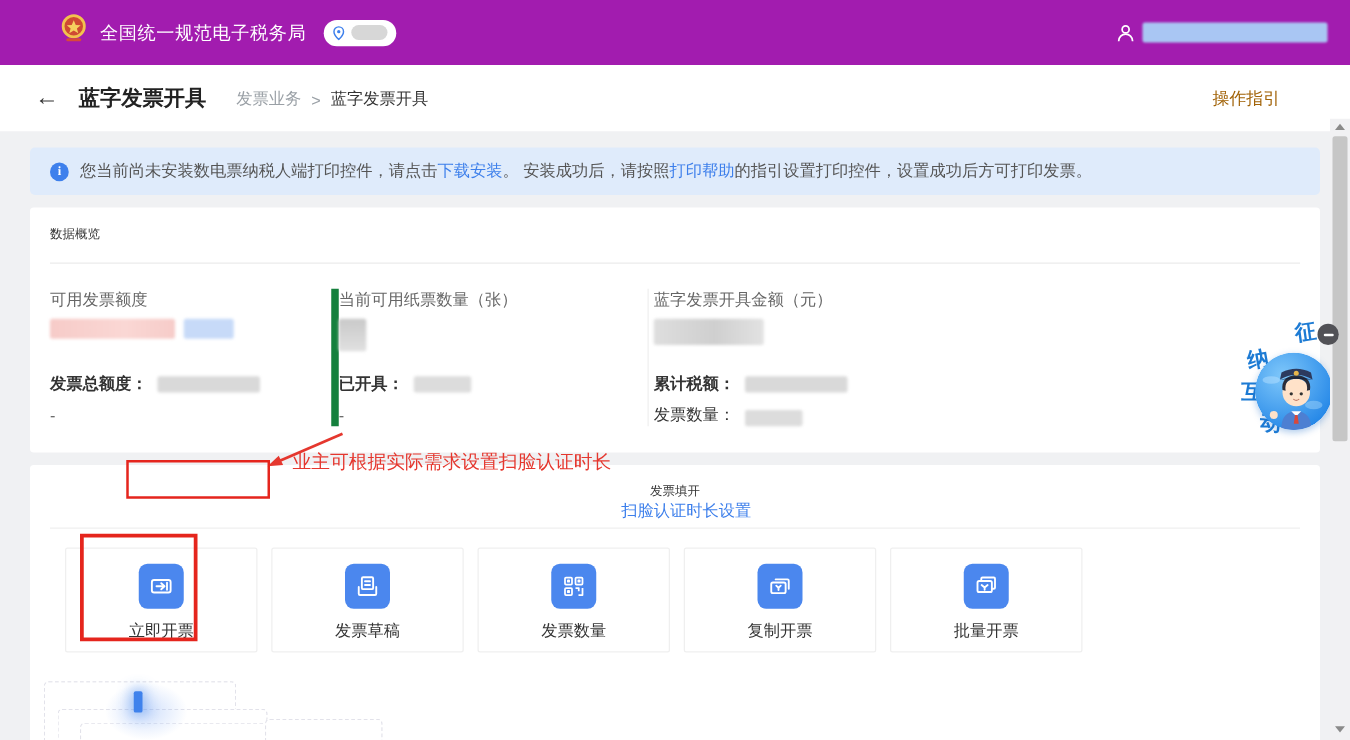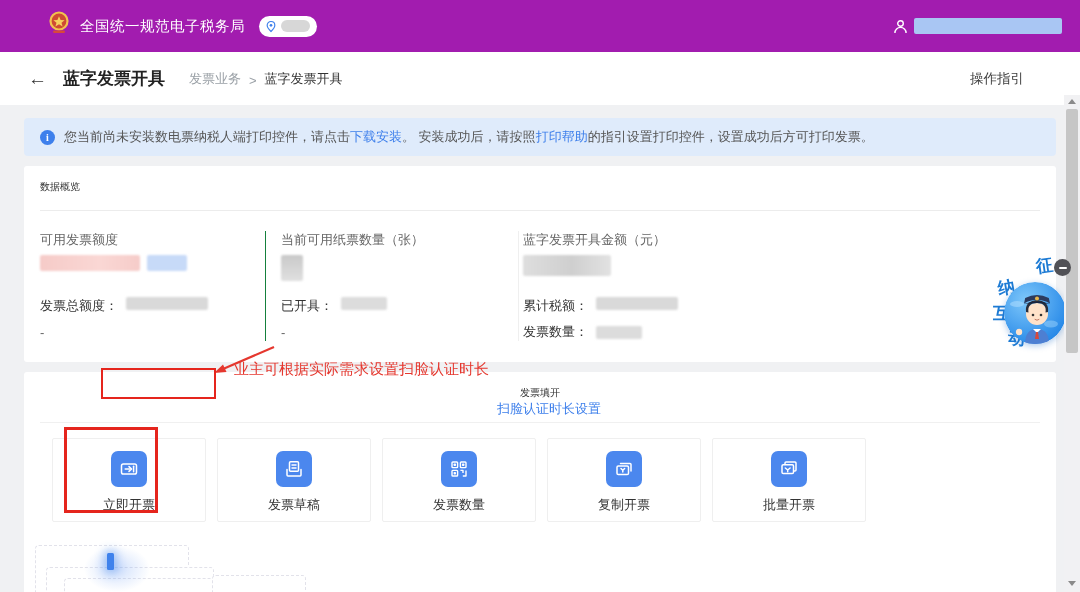--- a/index.html
+++ b/index.html
@@ -16,43 +16,43 @@
   .loc-pill { margin-left:14px; background:#fff; border-radius:11px; height:21px; width:58px; display:flex; align-items:center; padding:0 7px; gap:5px; cursor:pointer; }
   .loc-blob { width:32px; height:12px; background:#d7d7d7; border-radius:6px; filter:blur(.6px); }
   .top-right { margin-left:auto; display:flex; align-items:center; gap:6px; }
   .user-blob { width:148px; height:16px; background:#a9c6f3; border-radius:2px; filter:blur(.7px); }
   
   .titlebar { height:53px; background:#fff; display:flex; align-items:center; padding:0 28px; position:relative; z-index:2;}
   .back { font-size:19px; color:#333; cursor:pointer; margin-right:16px; line-height:1; }
   .pg-title { font-size:17px; font-weight:bold; color:#222; margin-right:24px; }
   .crumb { color:#9aa0a6; font-size:13px; display:flex; gap:8px; align-items:flex-end;}
   .crumb .cur { color:#333; }
-  .guide { margin-left:auto; color:#404040; font-size:13.5px; cursor:pointer; margin-right:28px;}
+  .guide { margin-left:auto; color:#a16207; font-size:13.5px; cursor:pointer; margin-right:28px;}
   
   .content { padding:13px 24px 0 24px; }
   .banner { background:#dfebfb; border-radius:4px; height:38px; display:flex; align-items:center; padding:0 16px; gap:9px; font-size:13px; color:#555; }
   .info-ic { width:15px; height:15px; background:#3e80ec; color:#fff; border-radius:50%; font-size:10px; font-weight:bold; display:flex; align-items:center; justify-content:center; flex:0 0 15px; font-family:"Liberation Serif",serif;}
   .blue-link { color:#3d7feb; cursor:pointer; }
   .card { background:#fff; border-radius:3px; margin-top:10px; }
   .ovw { height:196px; padding:14px 16px 0 16px; }
   .sec-title { font-size:10px; color:#333; height:22px; }
   .ovw-div { border-bottom:1px solid #ececec; margin-top:8px; }
   .cols { display:flex; padding-top:20px; }
   .col { padding-right:10px; }
   .col1 { width:225px; }
-  .col2 { width:253px; border-left:1px solid #15803d; padding-left:15px; }
+  .col2 { width:253px; border-left:6px solid #15803d; }
   .col3 { flex:1; border-left:1px solid #efefef; padding-left:4px; }
   .ov-label { color:#666; font-size:13px; height:18px; }
   .ov-value { height:34px; margin-top:6px; display:flex; align-items:flex-start; gap:7px; }
   .blob { border-radius:2px; filter:blur(1.3px); }
   .blob-pink { width:100px; height:16px; background:linear-gradient(90deg,#f6cbc8,#fad7d4 60%,#f6ccc9); }
   .blob-blue { width:40px; height:16px; background:#c7daf8; }
   .blob-sm  { width:22px; height:26px; background:linear-gradient(180deg,#c9c9c9,#e0e0e0); }
   .blob-md  { width:88px; height:21px; background:linear-gradient(90deg,#dedede,#cfcfcf 55%,#e2e2e2); }
-  .ov-sub { display:flex; gap:8px; height:20px; margin-top:8px; color:#333; }
+  .ov-sub { display:flex; align-items:center; gap:8px; height:20px; margin-top:8px; color:#333;font-weight:bold; }
   .blob-line { width:82px; height:13px; background:#d9d9d9; }
   .blob-line2 { width:46px; height:13px; background:#dcdcdc; }
   .ov-sub2 { margin-top:6px; color:#666; height:18px; display:flex; align-items:center; gap:8px;}
   
   .inv { height:240px; padding:14px 16px 0 16px; }
   .inv-title-row { display:flex; align-items:center; height:26px;flex-direction:column; }
   .face-link { color:#3d7feb; font-size:13px; margin-left:18px; cursor:pointer; }
   .inv-div { border-bottom:1px solid #f0f0f0; margin-top:10px; }
   .cards { display:flex; gap:11px; margin:15px 0 0 12px; }
   .fn-card { width:154px; height:84px; border:1px solid #efefef; border-radius:2px; display:flex; flex-direction:column; align-items:center; cursor:pointer; background:#fff;}
@@ -165,21 +165,21 @@
       </div>
       <div class="col col3">
         <div class="ov-label">蓝字发票开具金额（元）</div>
         <div class="ov-value">
           <div class="blob blob-md"></div>
         </div>
         <div class="ov-sub">
           <span>累计税额：</span>
           <span class="blob blob-line"></span>
         </div>
-        <div class="ov-sub2" style="color:#333;">
+        <div class="ov-sub2" style="color:#333;align-items:flex-end;">
           <span>发票数量：</span>
           <span class="blob blob-line2"></span>
         </div>
       </div>
     </div>
   </div>
 
   <div class="card inv">
     <div class="inv-title-row">
       <div class="sec-title">发票填开</div>

